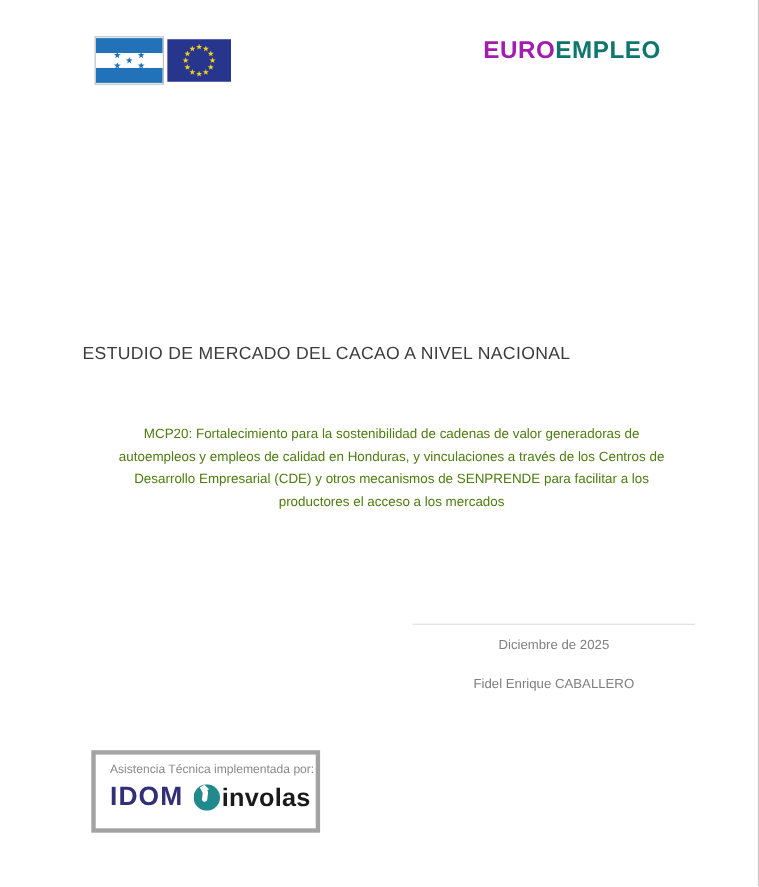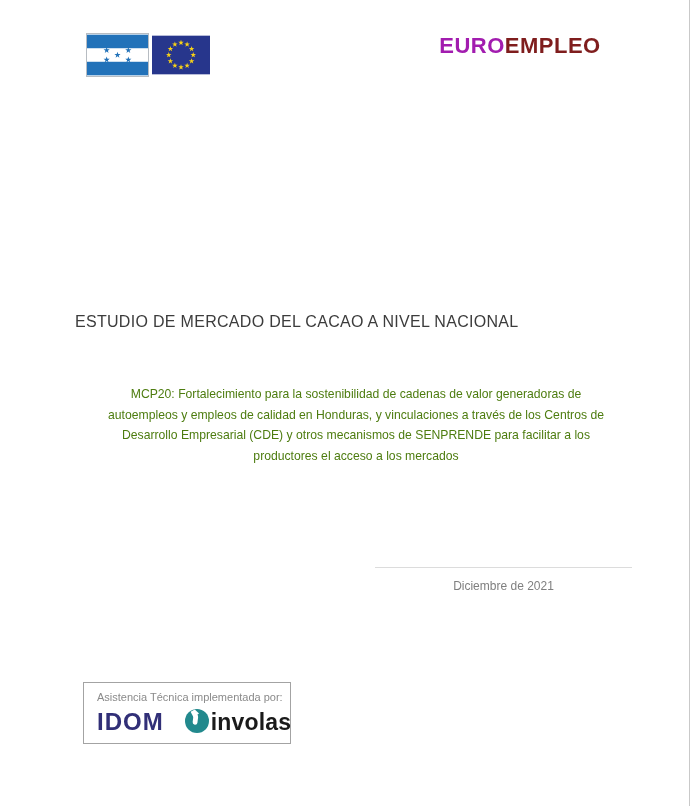--- a/index.html
+++ b/index.html
@@ -20,21 +20,21 @@
   .flag-honduras { width: 61px; height: 42px; display: block; outline: 1px solid #b7bcc2; }
   .flag-eu { width: 58px; height: 42px; display: block; }
 
   
   .euroempleo { position: absolute; left: 400px; top: 34px; width: 240px; text-align: center; }
   .euroempleo .wordmark {
     font-size: 22px; font-weight: 700; letter-spacing: 0.5px; line-height: 24px;
     font-family: "Liberation Sans", sans-serif;
   }
   .euroempleo .word-euro { color: #a21caf; }
-  .euroempleo .word-empleo { color: #7f1d1d; }
+  .euroempleo .word-empleo { color: #0f766e; }
   .euroempleo .tagline {
     margin-top: 2px; font-size: 8px; line-height: 10px; color: #253c7c;
     white-space: pre-line;
   }
 
   
   .program-heading {
     position: absolute; left: 75px; top: 197px; width: 540px;
     text-align: center; color: #7f7f7f;
     font-size: 11.5px; line-height: 20px; font-weight: 400;
@@ -53,31 +53,31 @@
   }
 
   
   .date-block { position: absolute; left: 375px; top: 567px; width: 257px; text-align: center; }
   .date-rule { border-top: 1px solid #dcdcdc; height: 0; width: 100%; }
   .date-text { margin-top: 11px; color: #7f7f7f; font-size: 12px; }
   .author-text { margin-top: 21px; color: #7f7f7f; font-size: 12px; }
 
   
   .implementer-box {
-    position: absolute; left: 83px; top: 682px; width: 208px; height: 62px;
-    border: 1px solid #a3a3a3; background: #ffffff;
+    position: absolute; left: 83px; top: 682px; width: 208px; height: 75px;
+    border: 4px solid #a3a3a3; background: #ffffff;
     padding: 8px 0 0 13px;
   }
   .implementer-label { color: #8a8a8a; font-size: 11px; line-height: 13px; }
-  .logos-row { margin-top: 5px; display: flex; align-items: center; gap: 21px; }
+  .logos-row { margin-top: 5px; display: flex; align-items: center; gap: 9px; }
   .idom-logo {
     color: #312f77; font-weight: 700; font-size: 24px; letter-spacing: 1px;
     line-height: 26px; font-family: "Liberation Sans", sans-serif;
   }
-  .involas-logo { display: flex; gap: 2px; }
+  .involas-logo { display: flex; align-items: center; gap: 2px; }
   .involas-mark { width: 24px; height: 24px; display: block; }
   .involas-text {
     color: #1a1a1a; font-weight: 700; font-size: 23px; letter-spacing: 0.2px;
     line-height: 26px;
   }
 </style>
 </head>
 <body>
 
 <div class="page">
@@ -129,21 +129,22 @@
 
   <h1 class="main-title">ESTUDIO DE MERCADO DEL CACAO A NIVEL NACIONAL</h1>
 
   <p class="subtitle">MCP20: Fortalecimiento para la sostenibilidad de cadenas de valor generadoras de
 autoempleos y empleos de calidad en Honduras, y vinculaciones a través de los Centros de
 Desarrollo Empresarial (CDE) y otros mecanismos de SENPRENDE para facilitar a los
 productores el acceso a los mercados</p>
 
   <div class="date-block">
     <div class="date-rule"></div>
-    <div class="date-text">Diciembre de 2021</div>
+    <div class="date-text">Diciembre de 2025</div>
+    <div class="author-text">Fidel Enrique CABALLERO</div>
   </div>
 
   <div class="implementer-box">
     <div class="implementer-label">Asistencia Técnica implementada por:</div>
     <div class="logos-row">
       <span class="idom-logo">IDOM</span>
       <span class="involas-logo">
         <svg class="involas-mark" viewBox="0 0 24 24">
           <circle cx="12" cy="12" r="12" fill="#22898d"></circle>
           <path d="M9.8 0.4 L14.0 4.6 L8.6 8.4 L5.6 2.8 Z" fill="#ffffff"></path>

